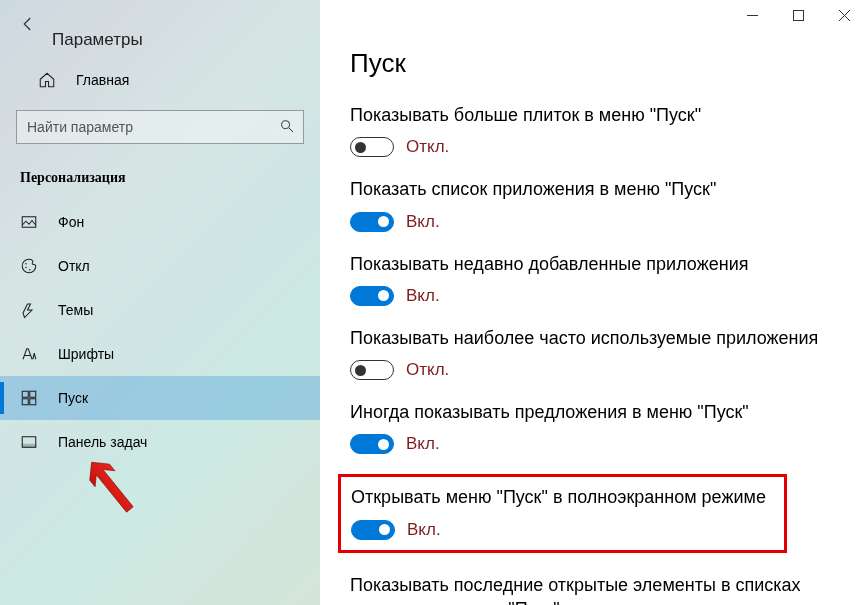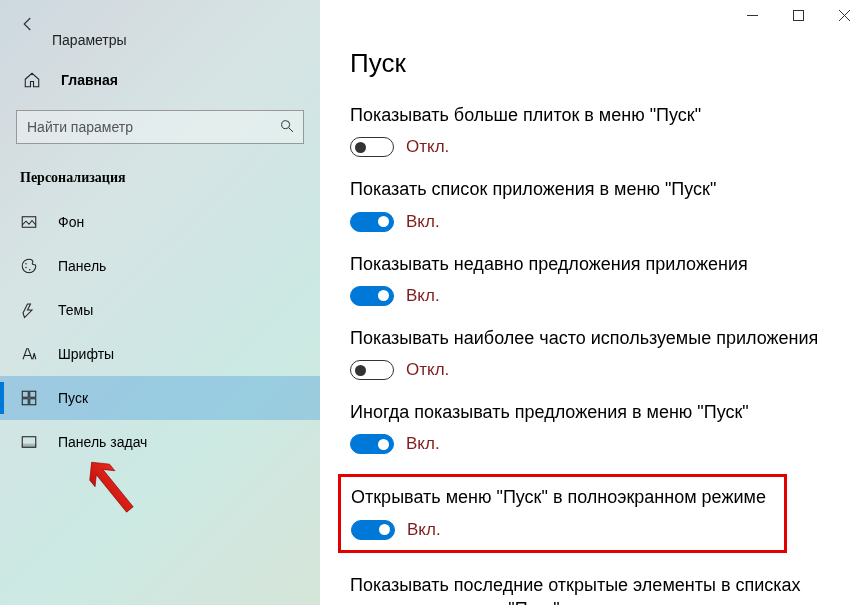--- a/index.html
+++ b/index.html
@@ -35,33 +35,32 @@
   .back-btn {
     width: 40px;
     height: 32px;
     display: flex;
     align-items: center;
     justify-content: center;
     font-size: 15px;
     color: #333;
   }
   .title {
-    font-size: 14px;
+    font-size: 17px;
     color: #222;
     margin-left: 4px;
     margin-top: 31px;
   }
   .home-row {
     display: flex;
     align-items: center;
     height: 40px;
-    padding-left: 23px;
+    padding-left: 38px;
     margin-top: 20px;
     margin-bottom: 10px;
-    font-weight: bold;
   }
   .home-row .icon { width: 24px; display:flex; align-items:center; }
   .home-row .label { margin-left: 14px; font-size: 14px; }
   .search-box {
     margin: 6px 16px 18px 16px;
     height: 34px;
     border: 1px solid #999;
     background: rgba(255,255,255,0.35);
     display: flex;
     align-items: center;
@@ -250,21 +249,21 @@
         </div>
         <div class="nav-item">
           <span class="icon">
             <svg class="icon-svg" viewBox="0 0 24 24">
               <path d="M12 3 A9 9 0 1 0 21 12 C21 10 19 10 18 10 C16 10 16 8 17 7 C18 6 16 3 12 3 Z" fill="none" stroke="#222" stroke-width="1.4"></path>
               <circle cx="8" cy="9" r="1" fill="#222"></circle>
               <circle cx="8" cy="14" r="1" fill="#222"></circle>
               <circle cx="13" cy="17" r="1" fill="#222"></circle>
             </svg>
           </span>
-          <span class="label">Панель</span>
+          <span class="label">Откл</span>
         </div>
         <div class="nav-item">
           <span class="icon">
             <svg class="icon-svg" viewBox="0 0 24 24">
               <path d="M4 16 L10 4 L14 4 L10 12 L16 12 L6 22 Z" fill="none" stroke="#222" stroke-width="1.4"></path>
             </svg>
           </span>
           <span class="label">Темы</span>
         </div>
         <div class="nav-item">
@@ -313,21 +312,21 @@
         <div class="setting">
           <div class="desc">Показать список приложения в меню "Пуск"</div>
           <div class="toggle-row">
             <div class="toggle on">
               <div class="knob"></div>
             </div>
             <div class="toggle-label">Вкл.</div>
           </div>
         </div>
         <div class="setting">
-          <div class="desc">Показывать недавно предложения приложения</div>
+          <div class="desc">Показывать недавно добавленные приложения</div>
           <div class="toggle-row">
             <div class="toggle on">
               <div class="knob"></div>
             </div>
             <div class="toggle-label">Вкл.</div>
           </div>
         </div>
         <div class="setting">
           <div class="desc">Показывать наиболее часто используемые приложения</div>
           <div class="toggle-row">

